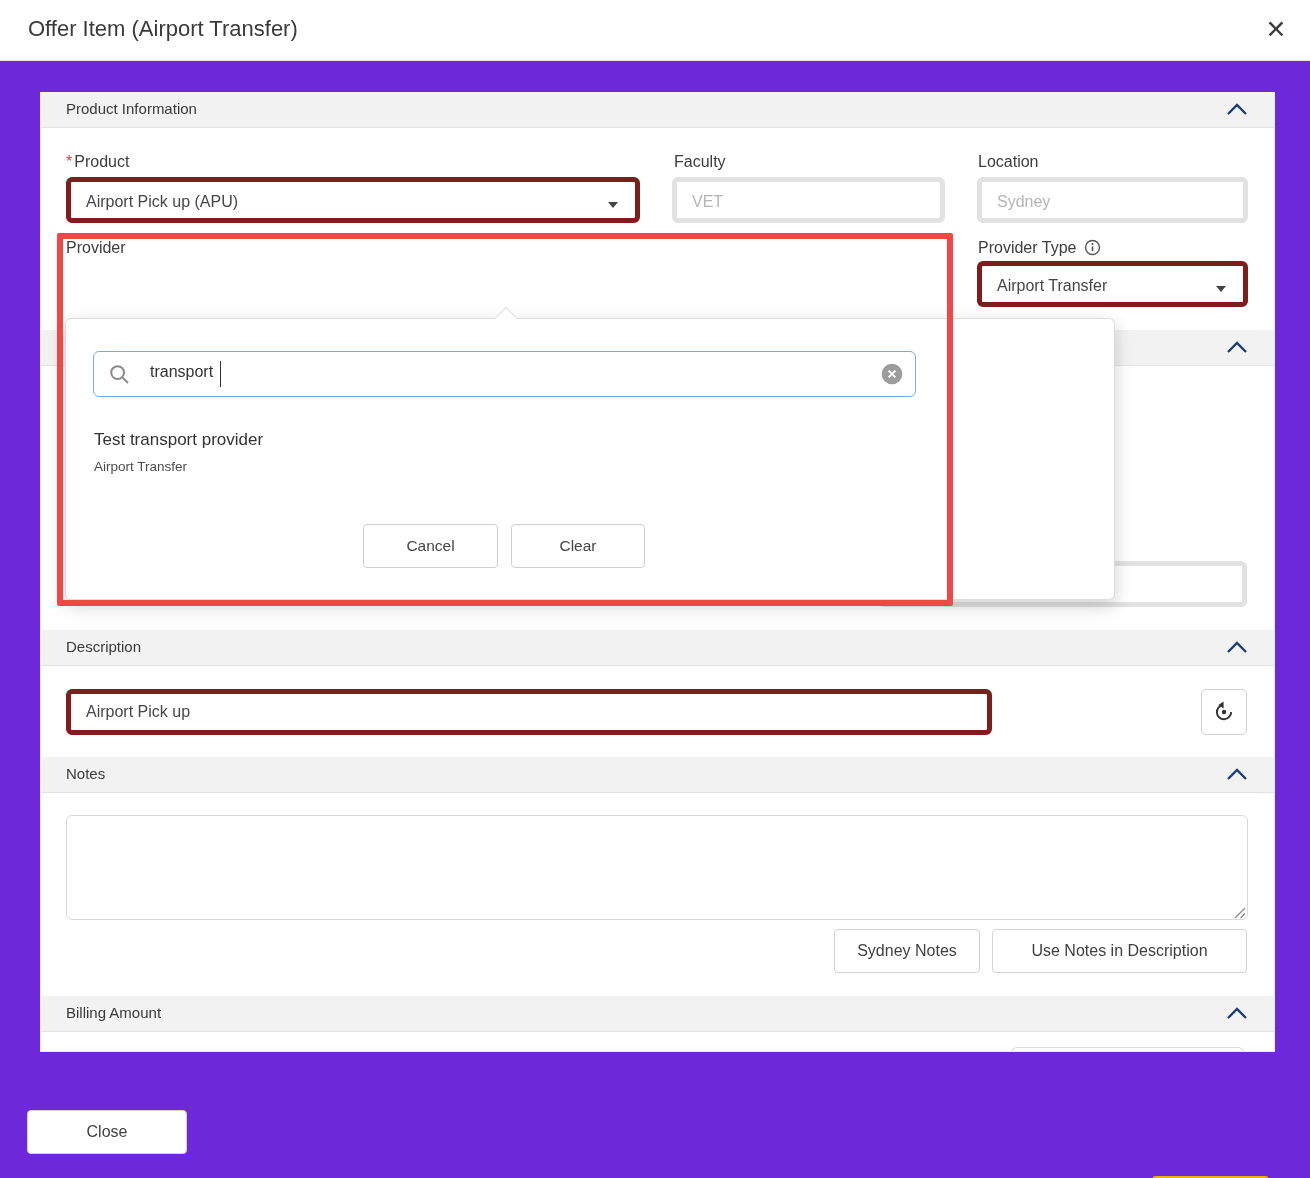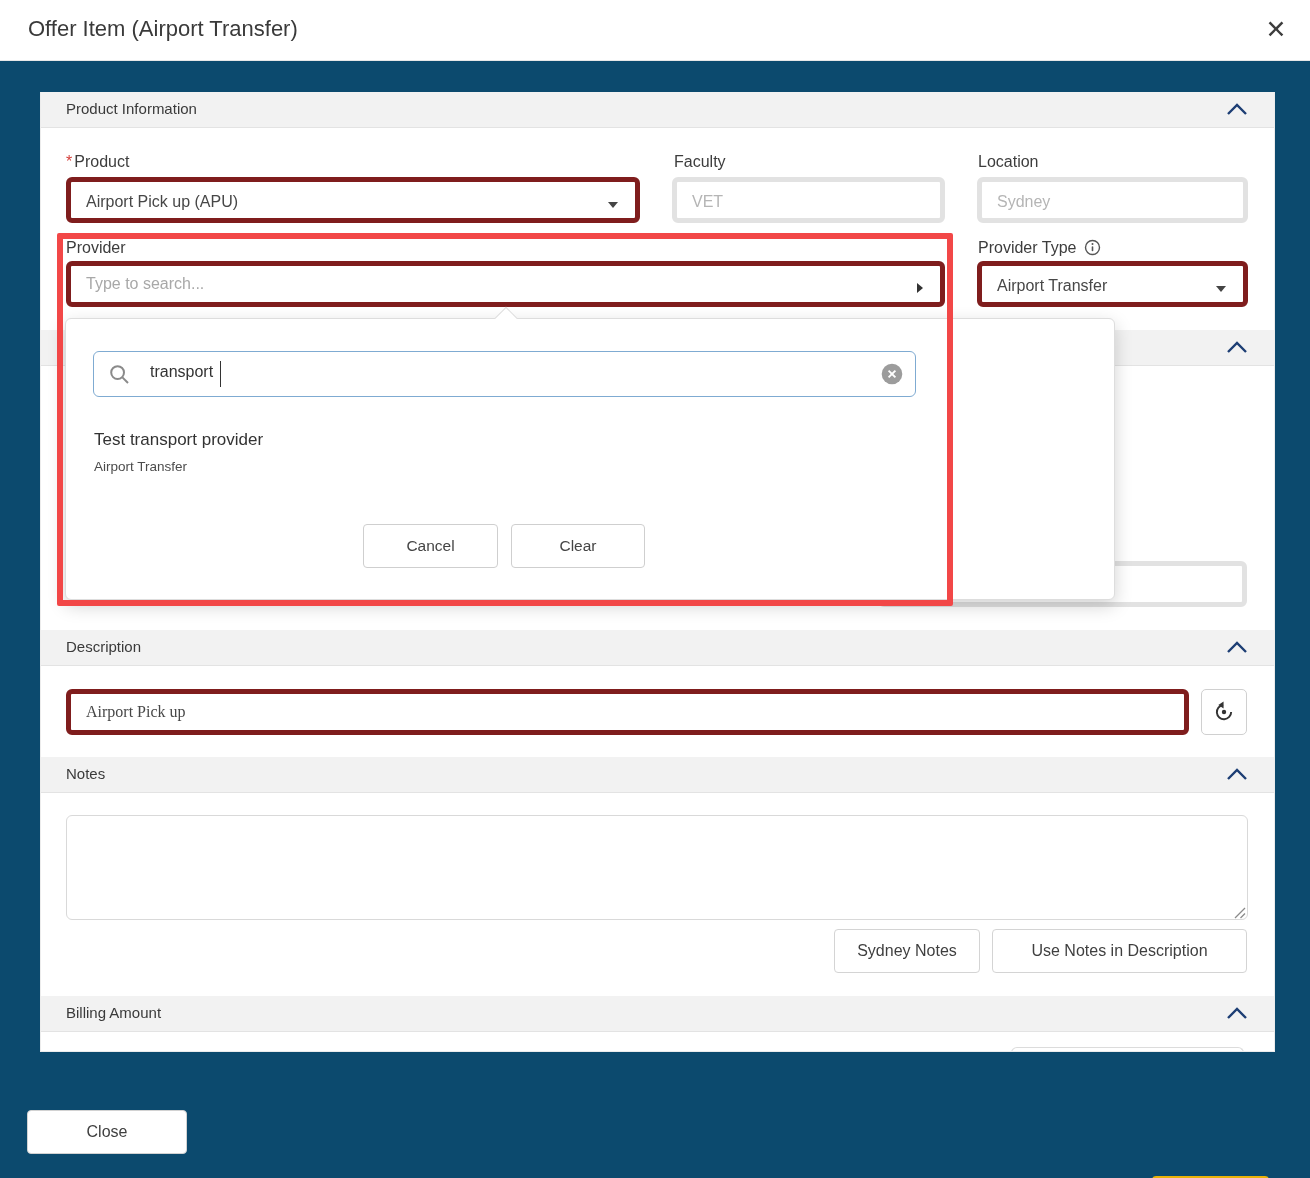--- a/index.html
+++ b/index.html
@@ -1,18 +1,18 @@
 <!DOCTYPE html>
 <html><head>
 <meta charset="utf-8">
 <style>
   * { margin:0; padding:0; box-sizing:border-box; }
   html,body { background:#fff; }
   body { font-family:"Liberation Sans","DejaVu Sans",sans-serif; color:#3f3f3f; }
-  .screen { position:relative; width:1310px; height:1178px; background:#0c4a6e; overflow:hidden; }
+  .screen { position:relative; width:1310px; height:1178px; background:#6d28d9; overflow:hidden; }
 
   
   .modal-header { position:absolute; left:0; top:0; width:1310px; height:61px; background:#fff; border-bottom:1px solid #e7e7e7; }
   .modal-title { position:absolute; left:28px; top:16px; font-size:22px; color:#3a3a3a; }
   .close-x { position:absolute; left:1258px; top:12px; width:36px; height:36px; font-size:25px; color:#3d3d3d; text-align:center; line-height:36px; cursor:pointer; background:none; border:none; font-family:"DejaVu Sans",sans-serif; }
 
   
   .sections { position:absolute; left:40px; top:92px; width:1235px; height:960px; background:#fff; border:1px solid #ececec; border-top:none; overflow:hidden; }
   .sec-header { position:absolute; left:0; width:1235px; height:36px; background:#f2f2f2; border-bottom:1px solid #e3e3e3; cursor:pointer; }
   .sec-header .sec-title { position:absolute; left:25px; top:8px; font-size:15px; color:#3a3a3a; }
@@ -105,24 +105,20 @@
 
     <div class="field-label" style="left:25px; top:147px;">Provider</div>
     <div class="field-label" style="left:937px; top:147px;">
       <span>Provider Type</span><span class="info-badge"><svg width="17" height="17" viewBox="0 0 17 17">
             <circle cx="8.5" cy="8.5" r="7" fill="none" stroke="#555" stroke-width="1.4"></circle>
             <circle cx="8.5" cy="5.1" r="1" fill="#555"></circle>
             <rect x="7.7" y="7.3" width="1.6" height="5" rx="0.8" fill="#555"></rect>
           </svg></span>
     </div>
 
-    <div class="box" style="left:25px; top:169px; width:879px;">
-      <input type="text" placeholder="Type to search..." style="">
-      <span class="caret-right"></span>
-    </div>
     <div class="box" style="left:936px; top:169px; width:271px;">
       <span class="box-text">Airport Transfer</span>
       <span class="caret-down"></span>
     </div>
 
     <div class="sec-header" style="top:238px;">
       <svg class="chev" width="22" height="13" viewBox="0 0 22 13">
           <use href="#chev-up"></use>
         </svg>
     </div>
@@ -130,21 +126,21 @@
     <div class="box" style="left:837px; top:469px; width:369px; border-color:#e2e2e2;">
       <span class="box-text dim" style="left:76px;">By</span>
     </div>
 
     <div class="sec-header" style="top:538px;">
       <span class="sec-title">Description</span>
       <svg class="chev" width="22" height="13" viewBox="0 0 22 13">
           <use href="#chev-up"></use>
         </svg>
     </div>
-    <div class="box" style="left:25px; top:597px; width:1123px;font-family:Liberation Serif, serif;">
+    <div class="box" style="left:25px; top:597px; width:926px;">
       <input type="text" value="Airport Pick up" style="">
     </div>
     <button class="icon-btn" style="left:1160px; top:597px;">
       <svg width="22" height="22" viewBox="0 0 24 24">
         <path d="M11 4.3 A 7.8 7.8 0 1 0 19.8 12" fill="none" stroke="#333" stroke-width="2.1"></path>
         <polygon points="11.5,0.6 11.5,8.2 5.8,4.4" fill="#333"></polygon>
         <circle cx="12" cy="12" r="2.4" fill="#333"></circle>
       </svg>
     </button>
 

